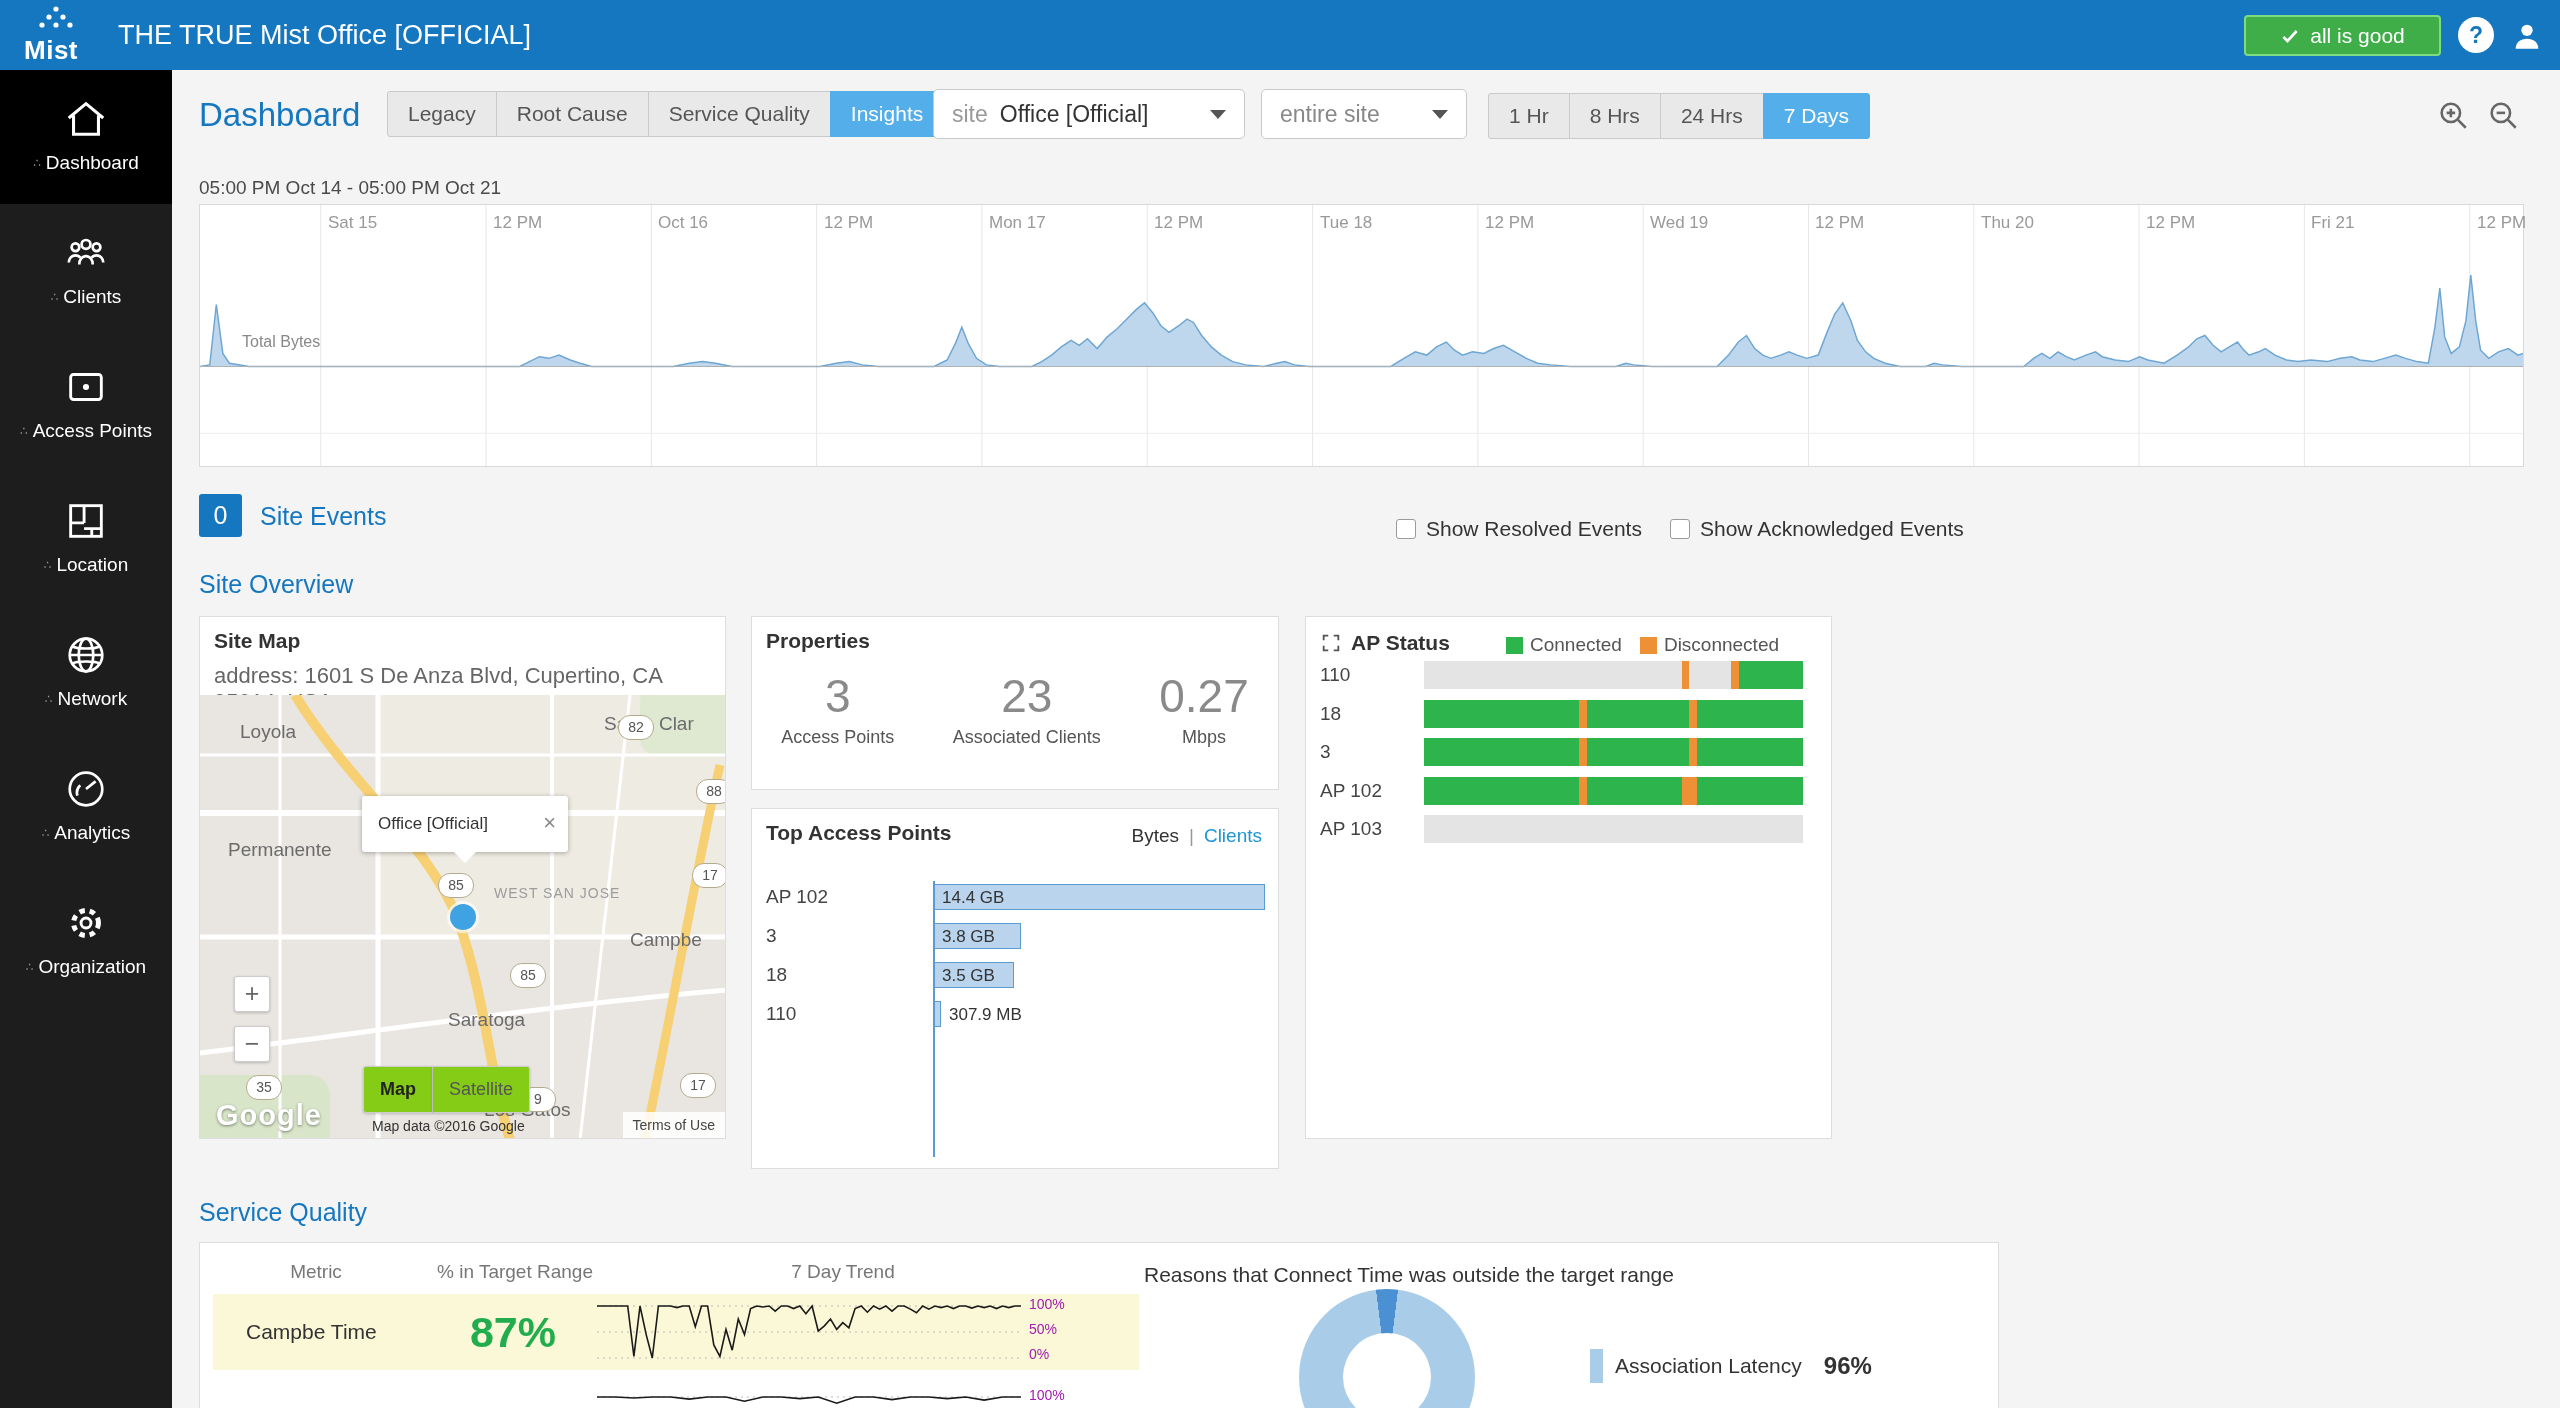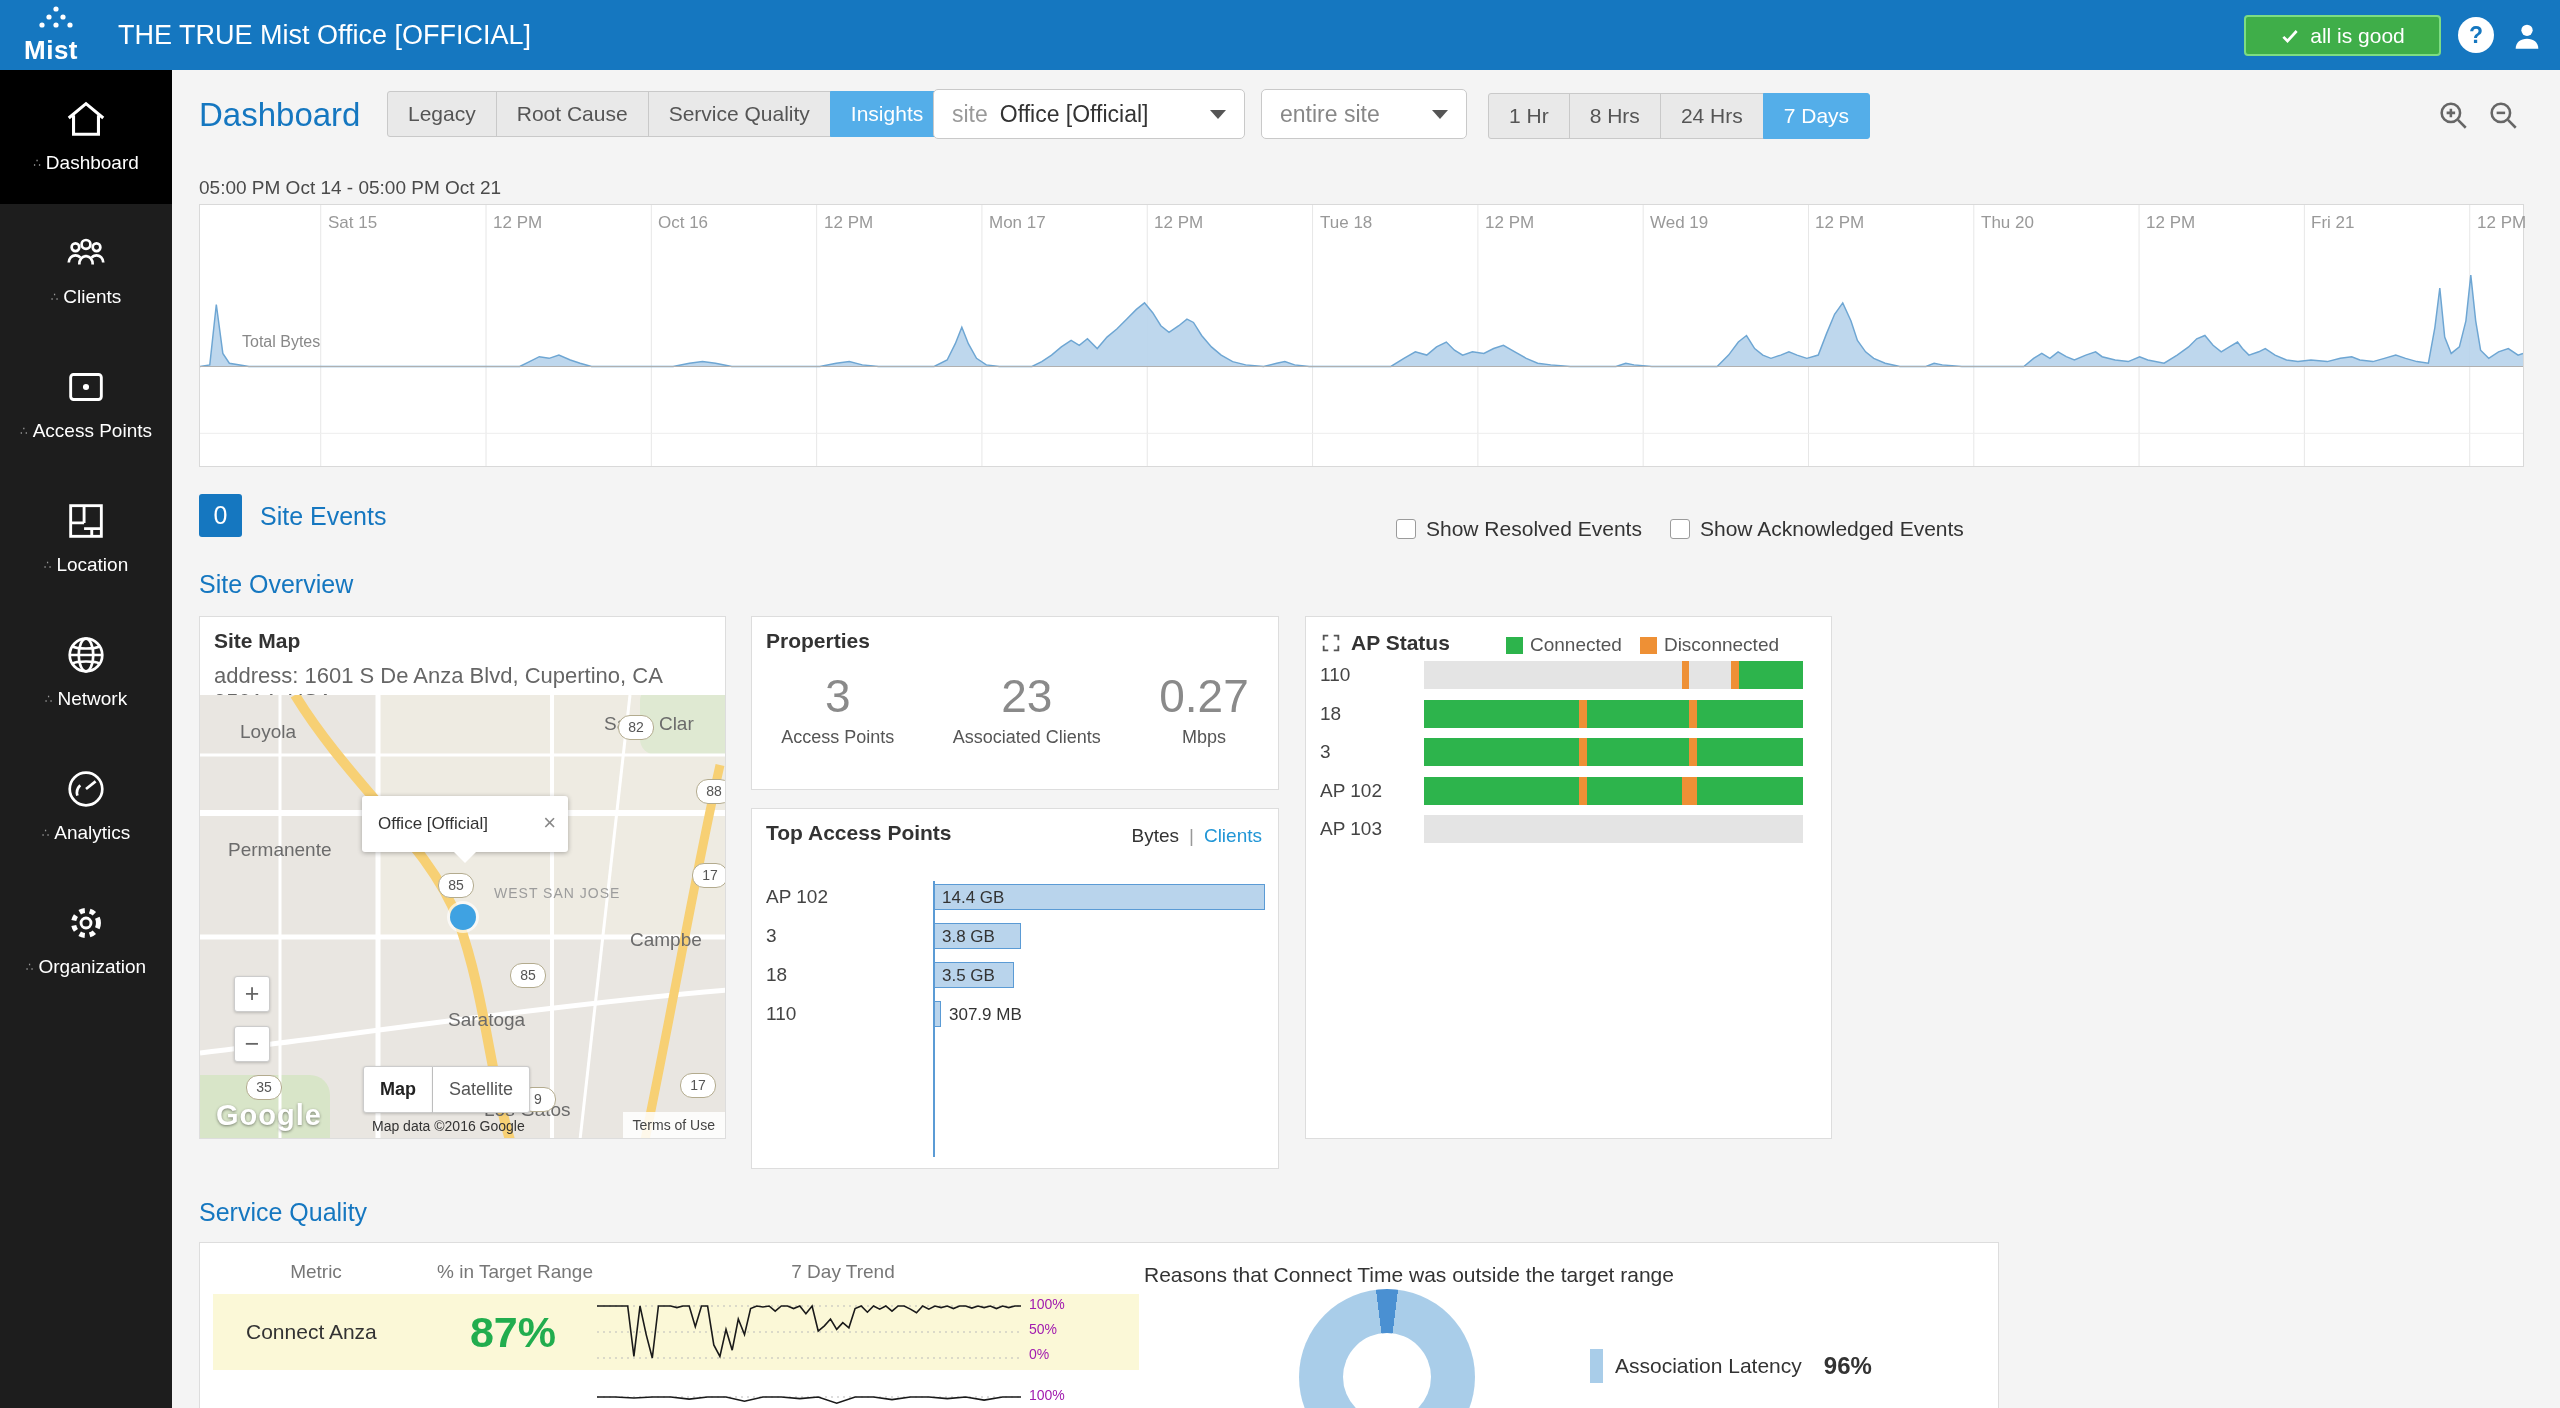--- a/index.html
+++ b/index.html
@@ -83,21 +83,21 @@
   .map-place.area { font-size: 14px; color: #9c9c9c; letter-spacing: 1px; }
   .map-shield { position: absolute; width: 36px; height: 25px; background: #fff; border: 1px solid #b3ab8e; border-radius: 12px; font-size: 14px; color: #555; text-align: center; line-height: 23px; }
   .map-marker { position: absolute; left: 250px; top: 209px; width: 26px; height: 26px; border-radius: 50%; background: #3fa2e2; box-shadow: 0 0 0 3px rgba(255,255,255,.65); }
   .map-popup { position: absolute; left: 162px; top: 101px; width: 206px; height: 56px; background: #fff; border-radius: 3px; box-shadow: 0 1px 5px rgba(0,0,0,.3); }
   .map-popup .pp-text { position: absolute; left: 16px; top: 0; line-height: 56px; font-size: 17px; color: #333; }
   .map-popup .pp-close { position: absolute; right: 12px; top: 14px; font-size: 22px; color: #888; cursor: pointer; line-height: 26px; }
   .map-popup::after { content: ""; position: absolute; left: 92px; bottom: -11px; border-left: 11px solid transparent; border-right: 11px solid transparent; border-top: 11px solid #fff; }
   .map-zoom { position: absolute; left: 34px; top: 281px; }
   .mz-btn { width: 36px; height: 36px; background: #fff; border: 1px solid #ccc; border-radius: 3px; box-shadow: 0 1px 3px rgba(0,0,0,.2); font-size: 25px; color: #666; text-align: center; line-height: 33px; cursor: pointer; margin-bottom: 14px; }
   .map-type { position: absolute; left: 163px; bottom: 25px; display: flex; }
-  .mt-btn { height: 47px; background: #ffffff; border: 1px solid #ccc; box-shadow: 0 1px 3px rgba(0,0,0,.2); font-size: 18px; padding: 0 16px; line-height: 45px; cursor: pointer; }
+  .mt-btn { height: 47px; background: #84cc16; border: 1px solid #ccc; box-shadow: 0 1px 3px rgba(0,0,0,.2); font-size: 18px; padding: 0 16px; line-height: 45px; cursor: pointer; }
   .mt-map { font-weight: bold; color: #222; border-radius: 3px 0 0 3px; }
   .mt-sat { color: #555; border-left: none; border-radius: 0 3px 3px 0; }
   .map-google { position: absolute; left: 16px; bottom: 6px; font-size: 29px; font-weight: bold; color: #fff; text-shadow: 0 1px 3px rgba(0,0,0,.45); letter-spacing: 1px; }
   .map-attrib { position: absolute; left: 172px; bottom: 4px; font-size: 14px; color: #333; }
   .map-terms { position: absolute; right: 0; bottom: 0; background: rgba(255,255,255,.85); font-size: 14px; color: #444; padding: 5px 10px; cursor: pointer; }
 
   
   .stats { position: absolute; left: 0; right: 0; top: 52px; display: flex; justify-content: space-around; }
   .stat { text-align: center; }
   .stat-value { font-size: 46px; color: #8a8a8a; }
@@ -514,21 +514,21 @@
     </section>
 
     <h2 class="section-link h-sq">Service Quality</h2>
 
     <section class="panel p-sq">
       <span class="sq-head" style="left:116px">Metric</span>
       <span class="sq-head" style="left:315px">% in Target Range</span>
       <span class="sq-head" style="left:643px">7 Day Trend</span>
 
       <div class="sq-row sq-row1">
-        <span class="sq-metric">Connect Anza</span>
+        <span class="sq-metric">Campbe Time</span>
         <span class="sq-value">87%</span>
         <div class="sq-spark">
           <svg id="spark1" width="424" height="60" viewBox="0 0 424 60">
               <line x1="0" y1="4" x2="424" y2="4" stroke="#bbb" stroke-width="1" stroke-dasharray="2,4"></line>
               <line x1="0" y1="30" x2="424" y2="30" stroke="#bbb" stroke-width="1" stroke-dasharray="2,4"></line>
               <line x1="0" y1="56" x2="424" y2="56" stroke="#bbb" stroke-width="1" stroke-dasharray="2,4"></line>
               <polyline points="0.0,4.0 6.1,4.0 12.3,4.0 18.4,4.0 24.6,4.0 30.7,4.0 36.9,54.4 43.0,4.0 49.2,32.6 55.3,56.0 61.4,4.0 67.6,4.0 73.7,4.0 79.9,5.6 86.0,4.0 92.2,4.0 98.3,24.8 104.5,4.0 110.6,4.0 116.8,43.0 122.9,54.4 129.0,27.4 135.2,48.2 141.3,17.0 147.5,32.6 153.6,6.6 159.8,4.0 165.9,5.0 172.1,4.0 178.2,9.2 184.3,4.0 190.5,4.0 196.6,6.6 202.8,4.0 208.9,11.8 215.1,4.0 221.2,29.0 227.4,23.8 233.5,17.0 239.7,27.4 245.8,20.6 251.9,25.8 258.1,6.6 264.2,4.0 270.4,10.2 276.5,4.0 282.7,7.1 288.8,4.0 295.0,9.2 301.1,4.0 307.2,4.0 313.4,7.1 319.5,10.8 325.7,4.0 331.8,7.1 338.0,4.0 344.1,5.6 350.3,4.0 356.4,6.6 362.6,4.0 368.7,4.0 374.8,6.1 381.0,4.0 387.1,5.6 393.3,4.0 399.4,6.6 405.6,4.0 411.7,5.6 417.9,4.0 424.0,4.0" fill="none" stroke="#1a1a1a" stroke-width="1.6"></polyline>
             </svg>
         </div>
         <div class="sq-axis">

